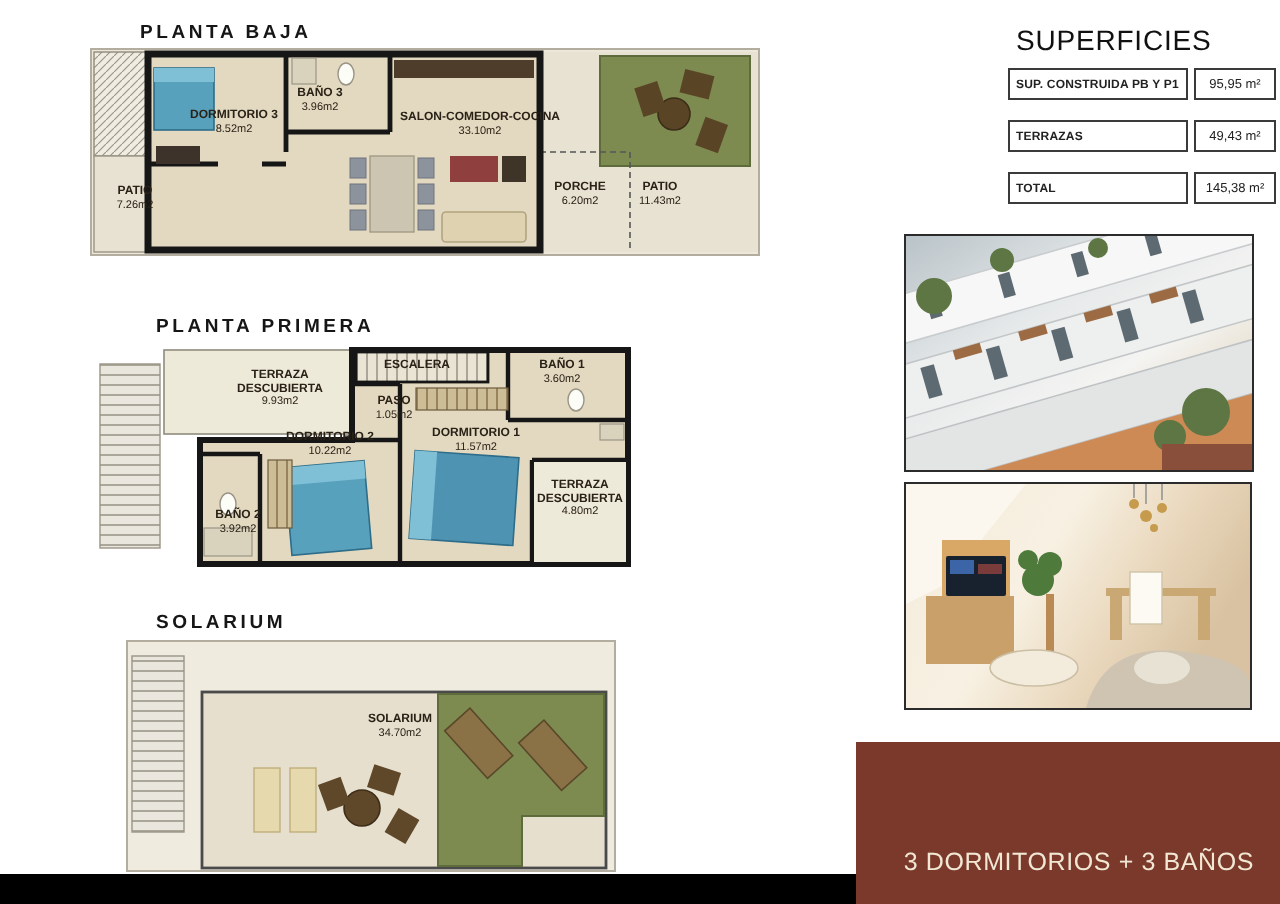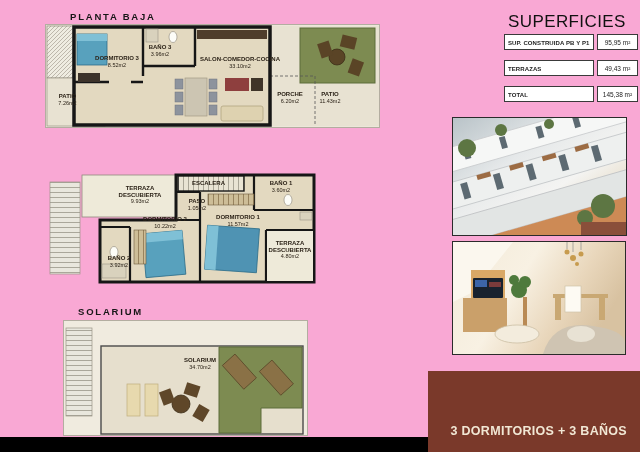--- a/index.html
+++ b/index.html
@@ -1,40 +1,40 @@
 <!DOCTYPE html>
 <html><head>
 <meta charset="utf-8">
 <style>
   html,body{margin:0;padding:0;}
   body{font-family:"Liberation Sans",sans-serif;background:#888;}
-  #page{position:relative;width:640px;height:452px;background:#f9a8d4;overflow:hidden;margin:0 auto;}
+  #page{position:relative;width:640px;height:452px;background:#ffffff;overflow:hidden;margin:0 auto;}
 
   .plan-title{position:absolute;font-size:9.5px;font-weight:bold;letter-spacing:1.8px;color:#161616;}
   .plan{position:absolute;}
   .plan svg{position:absolute;left:0;top:0;}
 
   .room-label{position:absolute;display:flex;flex-direction:column;align-items:center;text-align:center;
     font-size:6px;line-height:6.5px;color:#2b2217;font-weight:bold;pointer-events:none;}
   .room-label .rarea{font-weight:normal;font-size:5.5px;}
 
   
-  .sup-title{position:absolute;left:508px;top:12px;font-size:17px;font-weight:500;letter-spacing:0.4px;color:#111;}
+  .sup-title{position:absolute;left:508px;top:12px;font-size:14px;font-weight:500;letter-spacing:0.4px;color:#111;}
   .sup-row{position:absolute;height:17px;}
   .sup-label{position:absolute;left:0;top:0;width:90px;height:16px;border:1px solid #3a3a3a;background:#fff;
     font-size:6px;font-weight:bold;color:#222;line-height:16px;padding-left:3px;box-sizing:border-box;letter-spacing:0.1px;}
   .sup-value{position:absolute;left:93px;top:0;width:41px;height:16px;border:1px solid #3a3a3a;background:#fff;
     font-size:6.5px;color:#222;line-height:16px;text-align:center;box-sizing:border-box;}
 
   .photo{position:absolute;border:1px solid #2b2b2b;overflow:hidden;}
 
   .banner{position:absolute;left:428px;top:371px;width:212px;height:81px;background:#7a392a;
     display:flex;flex-direction:column;justify-content:flex-end;align-items:flex-end;
     padding:0 13px 13px 0;box-sizing:border-box;}
-  .banner .b1{font-size:12.5px;font-weight:bold;color:#f1e7d4;line-height:15px;letter-spacing:0.3px;white-space:nowrap;}
+  .banner .b1{font-size:12.5px;font-weight:normal;color:#f1e7d4;line-height:15px;letter-spacing:0.3px;white-space:nowrap;}
   .banner .b2{font-size:12.5px;font-weight:bold;font-style:italic;color:#f1e7d4;line-height:15px;letter-spacing:0.3px;white-space:nowrap;}
 
   .footer-bar{position:absolute;left:0;top:437px;width:428px;height:15px;background:#000;}
 </style>
 </head>
 <body>
 
 <div id="page">
 
   <svg width="0" height="0" style="position:absolute">
@@ -125,20 +125,21 @@
     <div class="room-label" style="left:221px;top:67px;width:48px">
       <span class="rname">PORCHE</span>
       <span class="rarea">6.20m2</span>
     </div>
     <div class="room-label" style="left:261px;top:67px;width:48px">
       <span class="rname">PATIO</span>
       <span class="rarea">11.43m2</span>
     </div>
   </div>
 
+  <div class="plan-title" style="left:78px;top:158px;">PLANTA PRIMERA</div>
 
   <div class="plan" style="left:48px;top:172px;width:268px;height:113px;">
     <svg width="268" height="113" viewBox="0 0 268 113">
       <rect x="2" y="10" width="30" height="92" fill="url(#treads)" stroke="#9a9486" stroke-width="0.7"></rect>
       <rect x="34" y="3" width="94" height="42" fill="#eeead9" stroke="#8f8b7d" stroke-width="0.8"></rect>
       <path d="M128,3 H266 V110 H52 V48 H128 Z" fill="#e3d9c0" stroke="#161616" stroke-width="3"></path>
       <rect x="130" y="4" width="66" height="15" fill="url(#treadsV)" stroke="#161616" stroke-width="1.4"></rect>
       <path d="M206 3 V38 M206 38 H266 M152 20 V110 M128 20 H152 M152 48 H128 M82 55 V110 M52 55 H82 M218 58 V110 M218 58 H266" stroke="#161616" stroke-width="2.2" fill="none"></path>
       <rect x="219" y="59" width="46" height="50" fill="#eeead9"></rect>
       <g transform="rotate(-5 116 82)">

